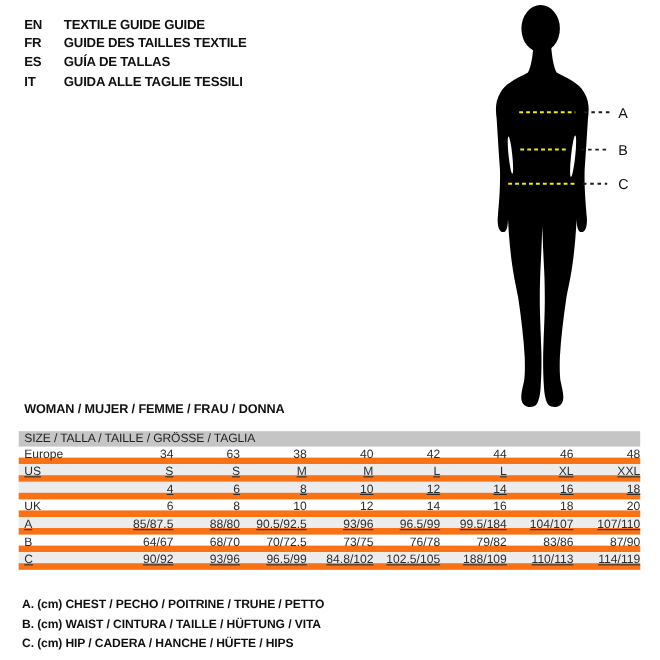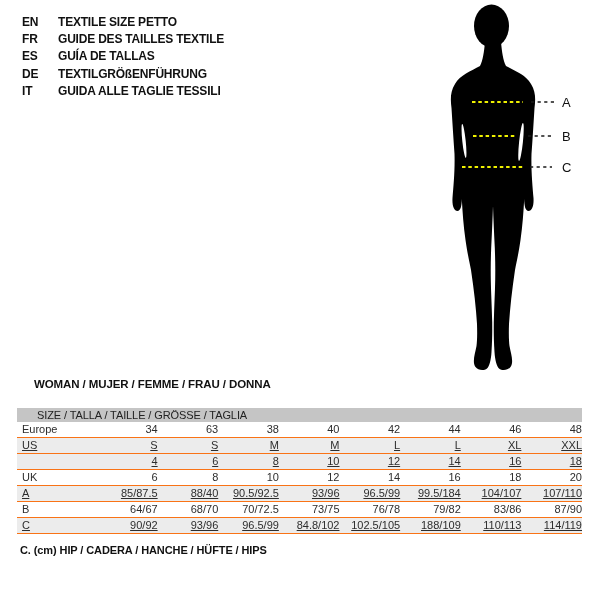--- a/index.html
+++ b/index.html
@@ -12,53 +12,49 @@
   .lang-item{display:flex;height:17.4px;align-items:center;font-weight:bold;font-size:12px;letter-spacing:-0.2px;color:#111;}
   .lang-code{width:36px;}
   
   .figure-svg{position:absolute;left:390px;top:0;width:210px;height:380px;}
   .body-fill{fill:var(--silhouette,#000000);}
   .slit{fill:#ffffff;}
   .measure-line{stroke:var(--measure-yellow,#eef000);stroke-width:1.8;stroke-dasharray:3.5 2.8;fill:none;}
   .pointer-line{stroke:var(--pointer-dark,#1a1a1a);stroke-width:1.7;stroke-dasharray:3.2 3.4;fill:none;}
   .marker-letter{font-family:"Liberation Sans",sans-serif;font-size:13px;font-weight:500;fill:#111;}
   
-  .section-title{position:absolute;left:22px;top:366px;margin:12px;font-size:11.5px;font-weight:bold;letter-spacing:-0.1px;color:#111;}
+  .section-title{position:absolute;left:22px;top:366px;margin:0;font-size:11.5px;font-weight:bold;letter-spacing:-0.1px;color:#111;}
   
   .size-table{position:absolute;left:17px;top:392px;width:565px;font-size:11px;color:#2d2d2d;}
-  .thead{height:14px;line-height:14px;background:var(--header-bg,#c5c5c5);padding-left:20px;color:#222;letter-spacing:-0.1px;margin-top:16px;}
-  .trow{display:flex;height:16px;line-height:15px;box-sizing:border-box;border-bottom:1px solid #f97316;}
+  .thead{height:14px;line-height:14px;background:var(--header-bg,#c5c5c5);padding-left:5px;color:#222;letter-spacing:-0.1px;}
+  .trow{display:flex;height:16px;line-height:15px;box-sizing:border-box;border-bottom:6px solid #f97316;}
   .trow.shade{background:var(--row-shade,#ececec);text-decoration:underline;}
   .tlabel{width:80px;padding-left:5px;box-sizing:border-box;}
   .tcell{flex:1;text-align:right;}
   
   .legend{position:absolute;left:20px;top:542px;}
   .legend-line{font-weight:bold;font-size:11px;height:17.6px;line-height:17.6px;letter-spacing:-0.1px;color:#111;}
 </style>
 </head>
 <body>
 
 <div class="canvas">
 
   <section class="lang-list">
       <div class="lang-item">
         <span class="lang-code">EN</span>
-        <span class="lang-label">TEXTILE SIZE PETTO</span>
+        <span class="lang-label">TEXTILE GUIDE GUIDE</span>
       </div>
       <div class="lang-item">
         <span class="lang-code">FR</span>
         <span class="lang-label">GUIDE DES TAILLES TEXTILE</span>
       </div>
       <div class="lang-item">
         <span class="lang-code">ES</span>
         <span class="lang-label">GUÍA DE TALLAS</span>
-      </div>
-      <div class="lang-item">
-        <span class="lang-code">DE</span>
-        <span class="lang-label">TEXTILGRÖßENFÜHRUNG</span>
       </div>
       <div class="lang-item">
         <span class="lang-code">IT</span>
         <span class="lang-label">GUIDA ALLE TAGLIE TESSILI</span>
       </div>
     </section>
 
   <svg class="figure-svg" viewBox="0 0 210 380" xmlns="http://www.w3.org/2000/svg">
     <ellipse class="body-fill" cx="101.5" cy="26" rx="17.5" ry="21.5"></ellipse>
     <path class="body-fill" d="
@@ -165,21 +161,21 @@
           <div class="tcell">10</div>
           <div class="tcell">12</div>
           <div class="tcell">14</div>
           <div class="tcell">16</div>
           <div class="tcell">18</div>
           <div class="tcell">20</div>
         </div>
         <div class="trow shade">
           <div class="tlabel">A</div>
           <div class="tcell">85/87.5</div>
-          <div class="tcell">88/40</div>
+          <div class="tcell">88/80</div>
           <div class="tcell">90.5/92.5</div>
           <div class="tcell">93/96</div>
           <div class="tcell">96.5/99</div>
           <div class="tcell">99.5/184</div>
           <div class="tcell">104/107</div>
           <div class="tcell">107/110</div>
         </div>
         <div class="trow">
           <div class="tlabel">B</div>
           <div class="tcell">64/67</div>
@@ -199,16 +195,18 @@
           <div class="tcell">84.8/102</div>
           <div class="tcell">102.5/105</div>
           <div class="tcell">188/109</div>
           <div class="tcell">110/113</div>
           <div class="tcell">114/119</div>
         </div>
       </div>
   </div>
 
   <div class="legend">
+      <div class="legend-line">A. (cm) CHEST / PECHO / POITRINE / TRUHE / PETTO</div>
+      <div class="legend-line">B. (cm) WAIST / CINTURA / TAILLE / HÜFTUNG / VITA</div>
       <div class="legend-line">C. (cm) HIP / CADERA / HANCHE / HÜFTE / HIPS</div>
     </div>
 
 </div>
 
 </body></html>

